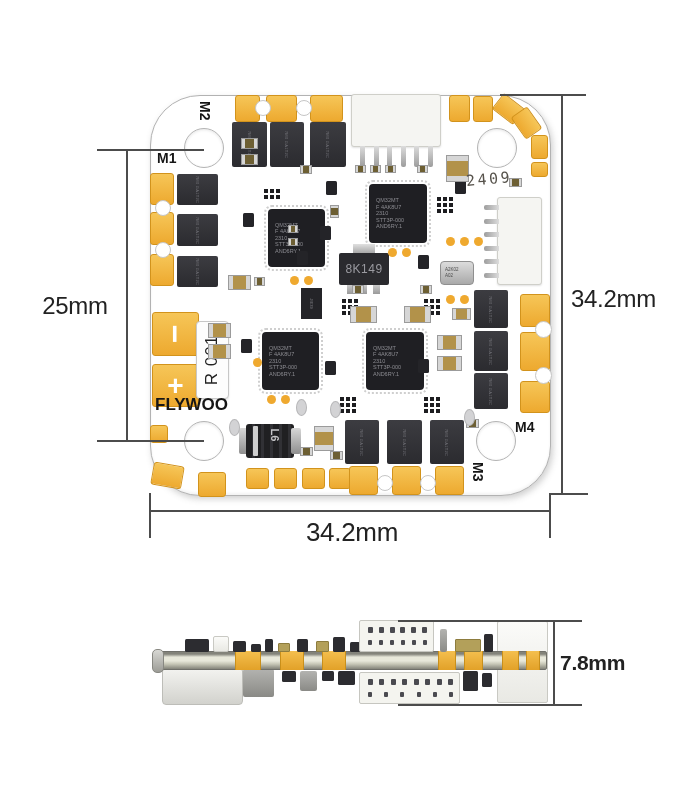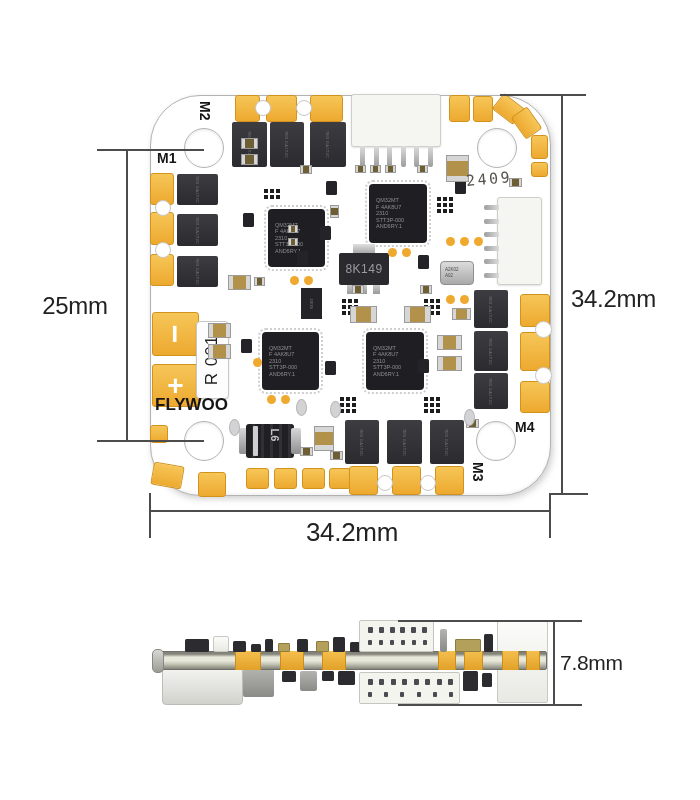--- a/index.html
+++ b/index.html
@@ -435,14 +435,14 @@
   <div class="dline" style="left:149px;top:493px;width:2px;height:45px;"></div>
   <div class="dline" style="left:549px;top:493px;width:2px;height:45px;"></div>
 
   <div class="dline" style="left:553px;top:621px;width:2px;height:85px;"></div>
   <div class="dline" style="left:398px;top:620px;width:184px;height:2px;"></div>
   <div class="dline" style="left:398px;top:704px;width:184px;height:2px;"></div>
 
   <div class="dtext" style="left:40px;top:292px;width:70px;text-align:center;font-size:24px;">25mm</div>
   <div class="dtext" style="left:571px;top:285px;font-size:24px;">34.2mm</div>
   <div class="dtext" style="left:302px;top:517px;width:100px;text-align:center;font-size:26px;">34.2mm</div>
-  <div class="dtext" style="left:560px;top:651px;font-size:21px;">7.8mm</div>
+  <div class="dtext" style="left:560px;top:651px;font-size:21px;font-weight:bold;">7.8mm</div>
 </div>
 
 </body></html>

